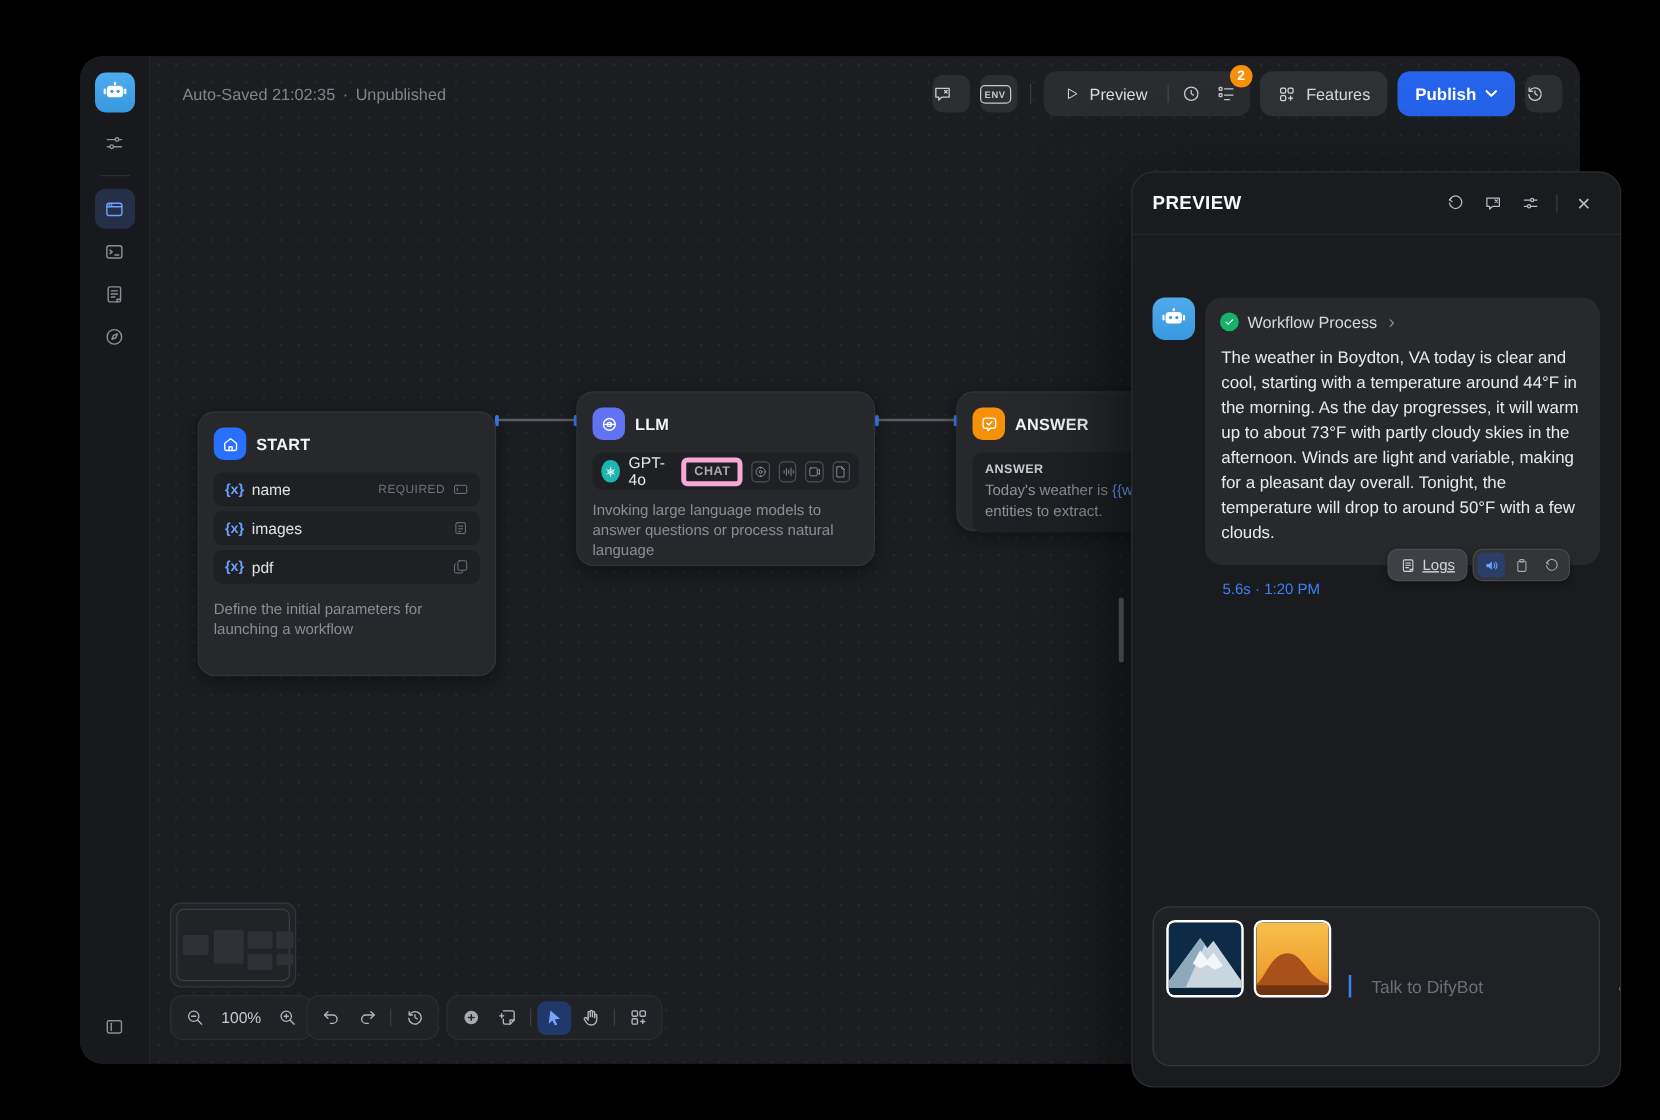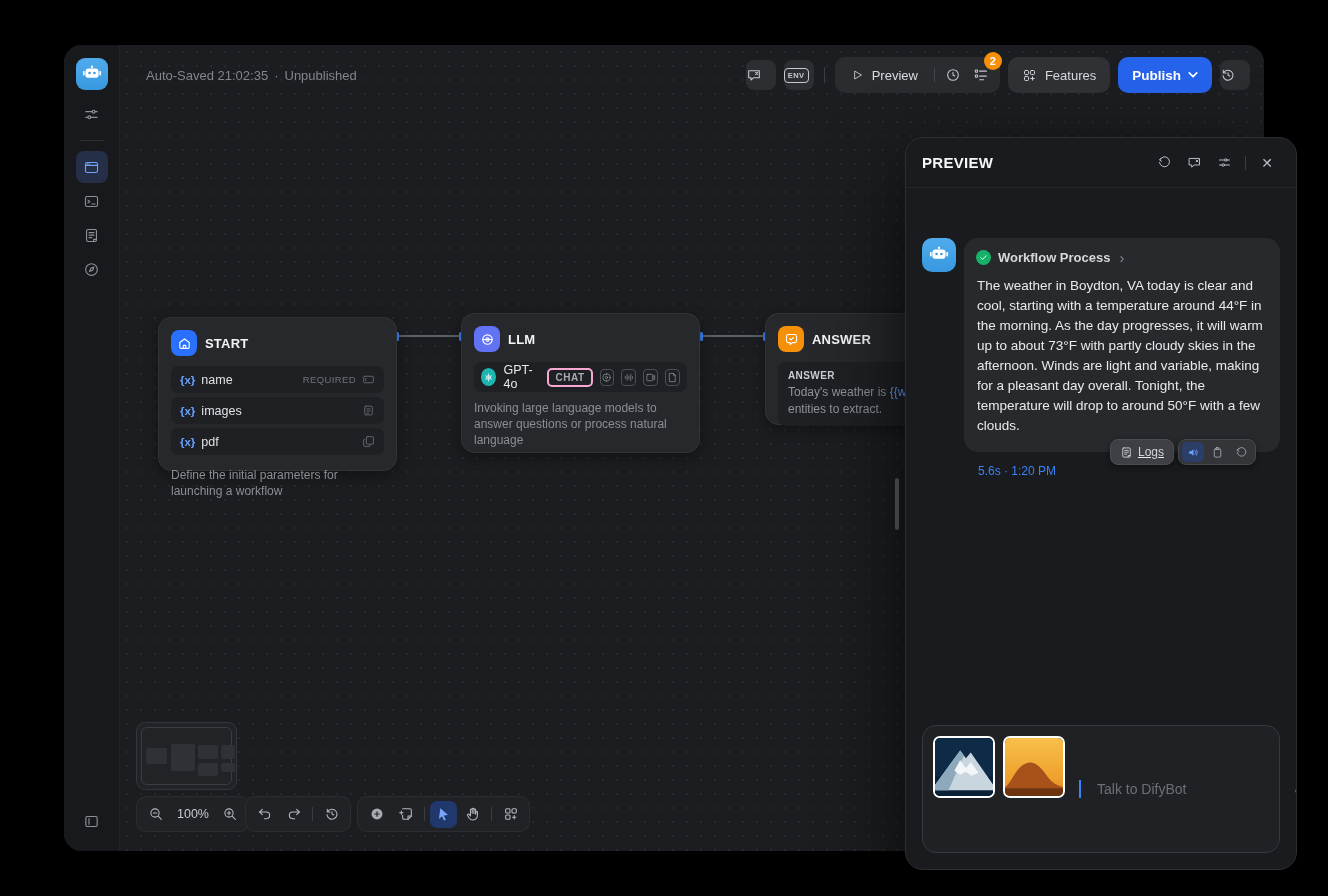--- a/index.html
+++ b/index.html
@@ -51,21 +51,21 @@
   .var-x { font-size:11.5px; font-weight:700; color:#6aa1ff; }
   .field-name { font-size:12.5px; color:#dfe1e4; }
   .field-tag { margin-left:auto; font-size:9.5px; letter-spacing:.4px; color:#6f737a;text-align:center; }
   .field-icon { color:#767a81; }
   .field-icon svg { width:13px; height:13px; stroke-width:1.4; }
   .node-desc { padding:8px 12px 12px; font-size:12px; line-height:16px; color:#8b8e94; }
   .model-row { display:flex; align-items:center; gap:7px; height:30px; margin:0 12px; padding:0 7px; background:#1e2024; border-radius:8px; }
   .openai-ico { width:18px; height:18px; border-radius:50%; background:#1cb5b0; display:flex; align-items:center; justify-content:center; color:#fff; }
   .openai-ico svg { width:11px; height:11px; stroke-width:1.4; }
   .model-name { font-size:12.5px; color:#e6e8ea; }
-  .mode-badge { margin-left:auto; border:2px solid #f9a8d4; border-radius:5px; padding:2px 6px; font-size:10px; font-weight:600; letter-spacing:.5px; color:#a6aab1; }
+  .mode-badge { margin-left:auto; border:4px solid #f9a8d4; border-radius:5px; padding:2px 6px; font-size:10px; font-weight:600; letter-spacing:.5px; color:#a6aab1; }
   .cap-box { width:17px; height:17px; border:1px solid #4c4f55; border-radius:4px; display:flex; align-items:center; justify-content:center; color:#a6aab1; }
   .cap-box svg { width:11px; height:11px; stroke-width:1.3; }
   .answer-inner { margin:0 12px 12px; background:#1e2024; border-radius:8px; padding:8px 10px; }
   .answer-label { font-size:10px; font-weight:700; letter-spacing:.4px; color:#caccd1; margin-bottom:3px; }
   .answer-snippet { font-size:12px; line-height:17px; color:#8f939a; }
   .answer-var { color:#6aa1ff; }
 
   .edge { position:absolute; height:2px; background:#5b5f66; z-index:1; }
   .edge-handle { position:absolute; top:-3.5px; width:3px; height:9px; border-radius:1.5px; background:#3b82f6; }
   .edge-handle.left { left:-1px; } .edge-handle.right { right:-1px; }
@@ -94,21 +94,21 @@
 
   .chat { flex:1; display:flex; flex-direction:column; padding:20px 16px 12px; overflow:hidden; }
   .user-bubble { margin-left:auto; background:var(--user-bubble-blue); color:#fff; font-size:14px; padding:10px 16px; border-radius:20px; }
   .bot-row { display:flex; gap:8px; margin-top:30px; align-items:flex-start; }
   .avatar { width:34px; height:34px; border-radius:10px; background:linear-gradient(180deg,#4fabec,var(--app-icon-blue)); display:flex; align-items:center; justify-content:center; flex:none; }
   .bot-col { flex:1; min-width:0; }
   .bot-card { background:#28292d; border-radius:14px; position:relative; }
   .process-row { display:flex; align-items:center; gap:7px; padding:12px 12px 6px; }
   .check-circle { width:15px; height:15px; border-radius:50%; background:var(--success-green); display:flex; align-items:center; justify-content:center; color:#fff; }
   .check-circle svg { width:9px; height:9px; stroke-width:2.4; }
-  .process-label { font-size:13px; color:#d6d8db;font-weight:bold; }
+  .process-label { font-size:13px; color:#d6d8db; }
   .chev-right { font-size:15px; color:#85888e; margin-left:2px; line-height:1; }
   .bot-text { padding:5px 13px 16px; font-size:13.5px; line-height:20px; color:#e9eaec; }
   .msg-actions { position:absolute; right:24px; bottom:-13px; display:flex; gap:4px;text-decoration:underline; }
   .logs-pill { height:26px; background:#3e4045; border:1px solid #4b4d52; border-radius:8px; display:flex; align-items:center; gap:5px; padding:0 9px; font-size:12px; color:#d2d4d8; box-shadow:0 2px 6px rgba(0,0,0,.4); }
   .logs-pill svg { width:13px; height:13px; }
   .tools-pill { height:26px; background:#333539; border:1px solid #46484d; border-radius:8px; display:flex; align-items:center; gap:2px; padding:0 3px; box-shadow:0 2px 6px rgba(0,0,0,.4); }
   .tool-cell { width:22px; height:20px; border-radius:5px; display:flex; align-items:center; justify-content:center; color:#a6aab0; }
   .tool-cell svg { width:13px; height:13px; }
   .tool-cell.active { background:#2b3e68; color:#6ba1ff; }
   .msg-meta { margin:12px 0 0 14px; font-size:12px; color:#3b82f6; }
@@ -136,21 +136,21 @@
 
     <div class="edge" style="left:333px; top:290px; width:64px;">
       <span class="edge-handle left"></span>
       <span class="edge-handle right"></span>
     </div>
     <div class="edge" style="left:637px; top:290px; width:64px;">
       <span class="edge-handle left"></span>
       <span class="edge-handle right"></span>
     </div>
 
-    <div class="node" style="left:94px; top:272px; height:154px;">
+    <div class="node" style="left:94px; top:284px; height:212px;">
       <div class="node-head">
         <span class="node-ico" style="background:var(--accent-blue);">
           <svg viewBox="0 0 24 24">
               <path d="M4.5 10.5L12 4.8l7.5 5.7V18a1.8 1.8 0 01-1.8 1.8H6.3A1.8 1.8 0 014.5 18z"></path>
               <path d="M10 19.5v-4.5h4v4.5"></path>
             </svg>
         </span>
         <span class="node-title">START</span>
       </div>
       <div class="field-row">

